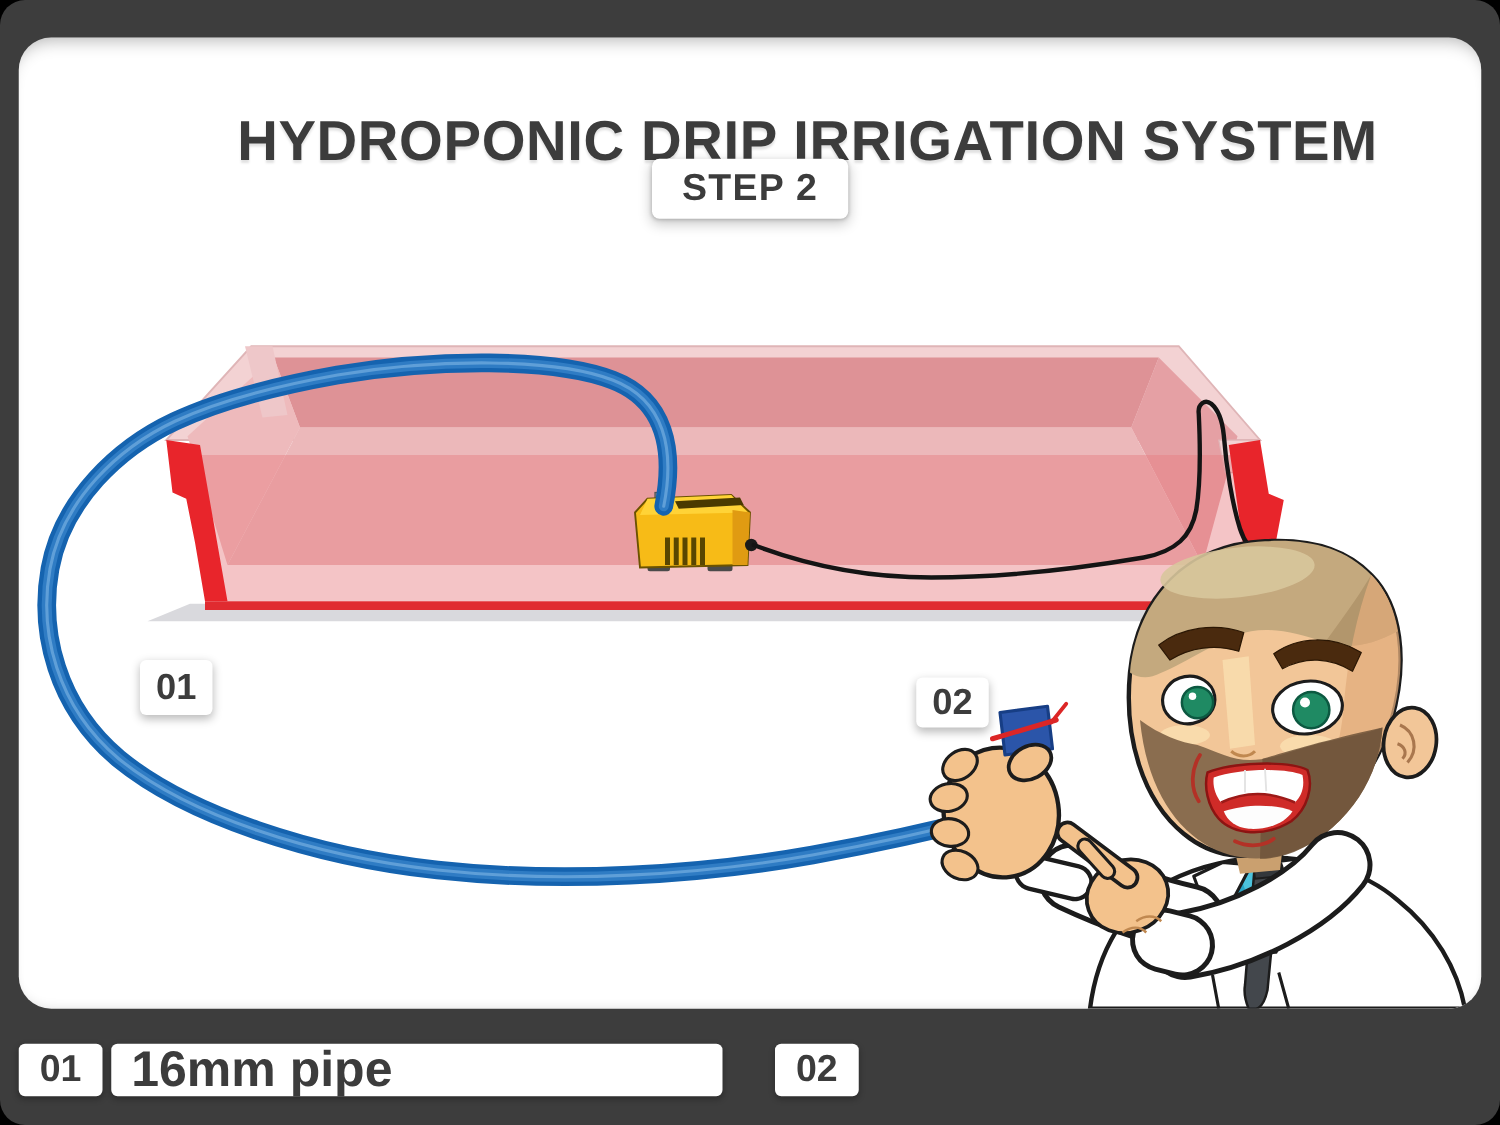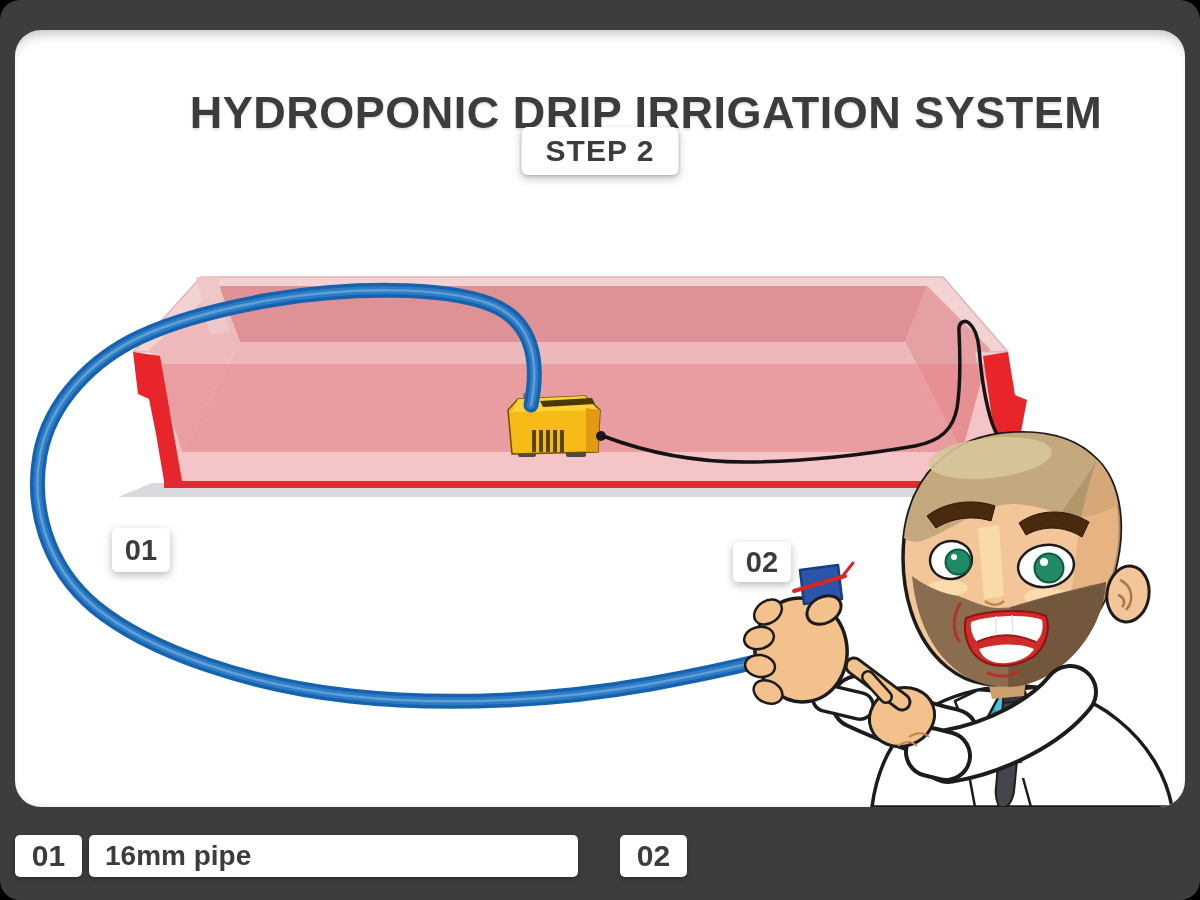--- a/index.html
+++ b/index.html
@@ -14,21 +14,21 @@
          box-shadow:0 4px 10px rgba(0,0,0,.22),0 1px 3px rgba(0,0,0,.18);}
   .scene{position:absolute;inset:0;}
   .callout{position:absolute;background:#fff;border-radius:5px;text-align:center;color:#3c3c3c;
            font-size:29px;font-weight:700;box-shadow:0 3px 8px rgba(0,0,0,.28);line-height:42px;}
   .callout.c1{left:97px;top:498px;width:58px;height:44px;line-height:44px;}
   .callout.c2{left:718px;top:512px;width:58px;height:40px;line-height:40px;}
   .legend-num{position:absolute;top:835px;height:42px;width:67px;background:#fff;border-radius:5px;
               text-align:center;line-height:42px;font-size:30px;font-weight:700;color:#3c3c3c;
               box-shadow:0 2px 5px rgba(0,0,0,.3);}
   .legend-label{position:absolute;top:835px;height:42px;background:#fff;border-radius:5px;
-                padding-left:16px;line-height:42px;font-size:28px;font-weight:700;color:#3c3c3c;box-sizing:border-box;
+                padding-left:16px;line-height:42px;font-size:40px;font-weight:700;color:#3c3c3c;box-sizing:border-box;
                 box-shadow:0 2px 5px rgba(0,0,0,.3);}
   #ln1{left:15px;} #ll1{left:89px;width:489px;}
   #ln2{left:620px;} #ll2{left:693px;width:490px;}
 </style>
 </head>
 <body>
 
 <div class="frame">
   <div class="card">
 

